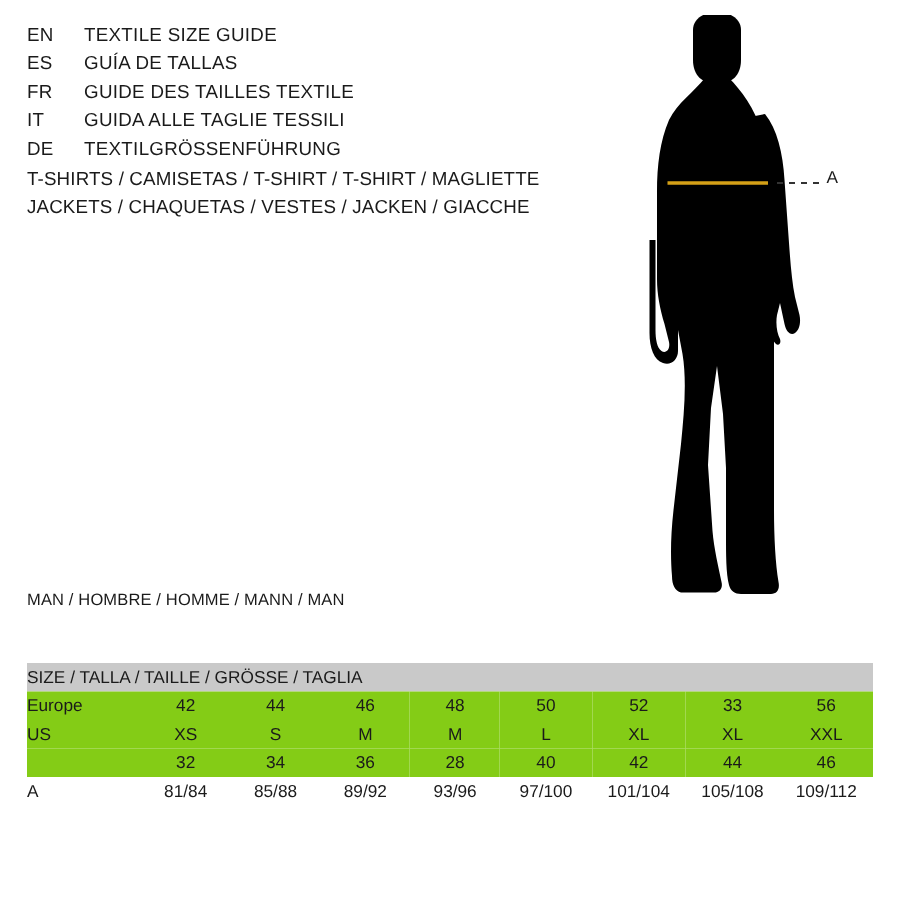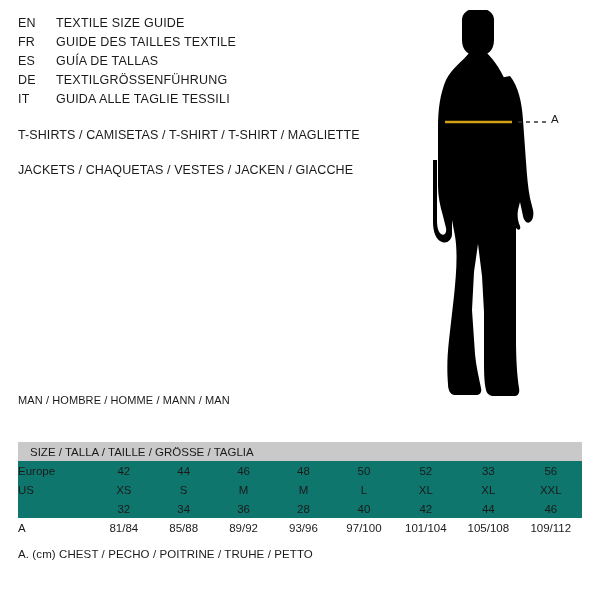--- a/index.html
+++ b/index.html
@@ -50,21 +50,20 @@
     position: absolute;
     left: 18px;
     top: 110px;
     width: 400px;
   }
   .cat-line {
     font-size: 12.5px;
     line-height: 19px;
     white-space: nowrap;
     letter-spacing: 0.1px;
-    margin-top: 16px;
   }
 
   
   .figure-wrap {
     position: absolute;
     left: 400px;
     top: 10px;
     width: 200px;
     height: 400px;
   }
@@ -99,24 +98,23 @@
     font-size: 11.5px;
   }
   table.size-table td {
     padding: 0;
     height: 19px;
     vertical-align: middle;
     white-space: nowrap;
   }
   tr.row-header td {
     background: #c9c9c9;
-    padding-left: 12px;
   }
   tr.row-shade td {
-    background: #0f766e;
+    background: #84cc16;
   }
   tr.row-plain td {
     background: #ffffff;
   }
   td.lbl {
     width: 86px;
     padding-left: 2px;
   }
   td.val {
     width: 68px;
@@ -136,34 +134,34 @@
 <body>
 
 <div class="page">
 
   <div class="lang-block">
     <div class="lang-row">
       <span class="lang-code">EN</span>
       <span class="lang-text">TEXTILE SIZE GUIDE</span>
     </div>
     <div class="lang-row">
+      <span class="lang-code">ES</span>
+      <span class="lang-text">GUÍA DE TALLAS</span>
+    </div>
+    <div class="lang-row">
       <span class="lang-code">FR</span>
       <span class="lang-text">GUIDE DES TAILLES TEXTILE</span>
     </div>
     <div class="lang-row">
-      <span class="lang-code">ES</span>
-      <span class="lang-text">GUÍA DE TALLAS</span>
+      <span class="lang-code">IT</span>
+      <span class="lang-text">GUIDA ALLE TAGLIE TESSILI</span>
     </div>
     <div class="lang-row">
       <span class="lang-code">DE</span>
       <span class="lang-text">TEXTILGRÖSSENFÜHRUNG</span>
-    </div>
-    <div class="lang-row">
-      <span class="lang-code">IT</span>
-      <span class="lang-text">GUIDA ALLE TAGLIE TESSILI</span>
     </div>
   </div>
 
   <div class="cats">
     <div class="cat-line">T-SHIRTS / CAMISETAS / T-SHIRT / T-SHIRT / MAGLIETTE</div>
     <div class="cat-line">JACKETS / CHAQUETAS / VESTES / JACKEN / GIACCHE</div>
   </div>
 
   <div class="figure-wrap">
     <svg width="200" height="400" viewBox="0 0 200 400" xmlns="http://www.w3.org/2000/svg">
@@ -285,15 +283,14 @@
         <td class="val">89/92</td>
         <td class="val">93/96</td>
         <td class="val">97/100</td>
         <td class="val">101/104</td>
         <td class="val">105/108</td>
         <td class="val">109/112</td>
       </tr>
     </tbody>
   </table>
 
-  <div class="footnote">A. (cm) CHEST / PECHO / POITRINE / TRUHE / PETTO</div>
 
 </div>
 
 </body></html>

